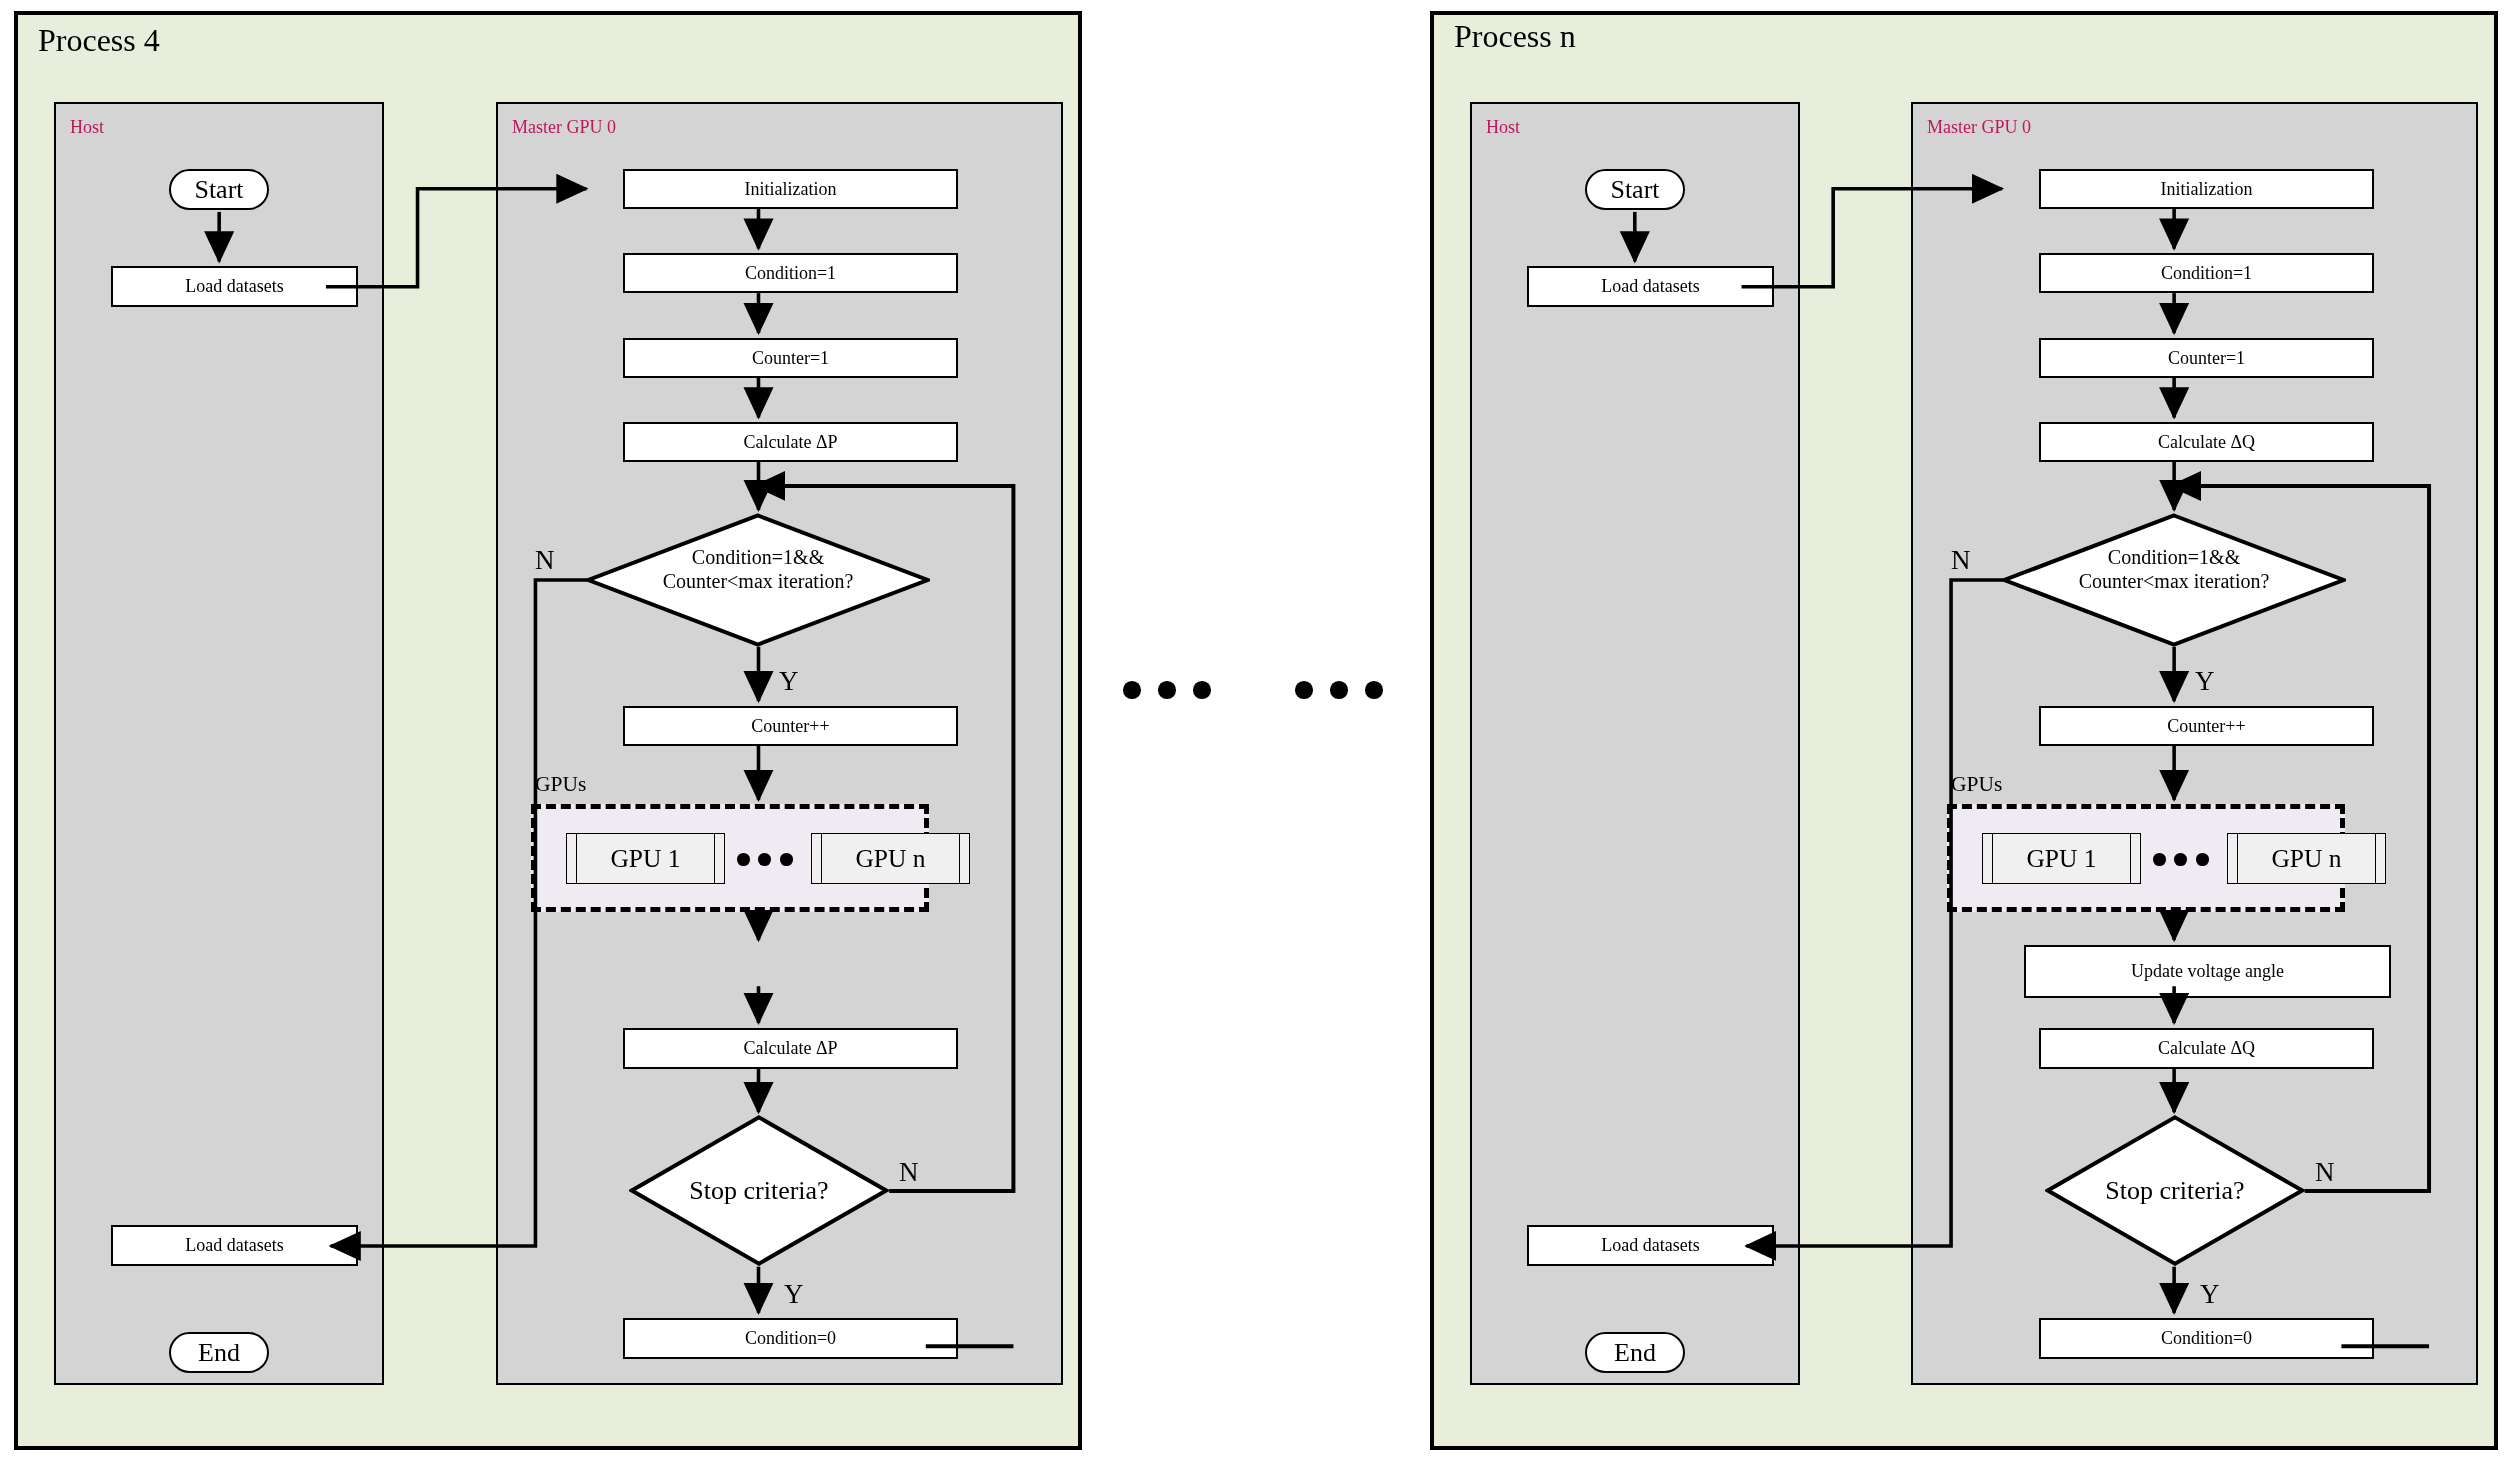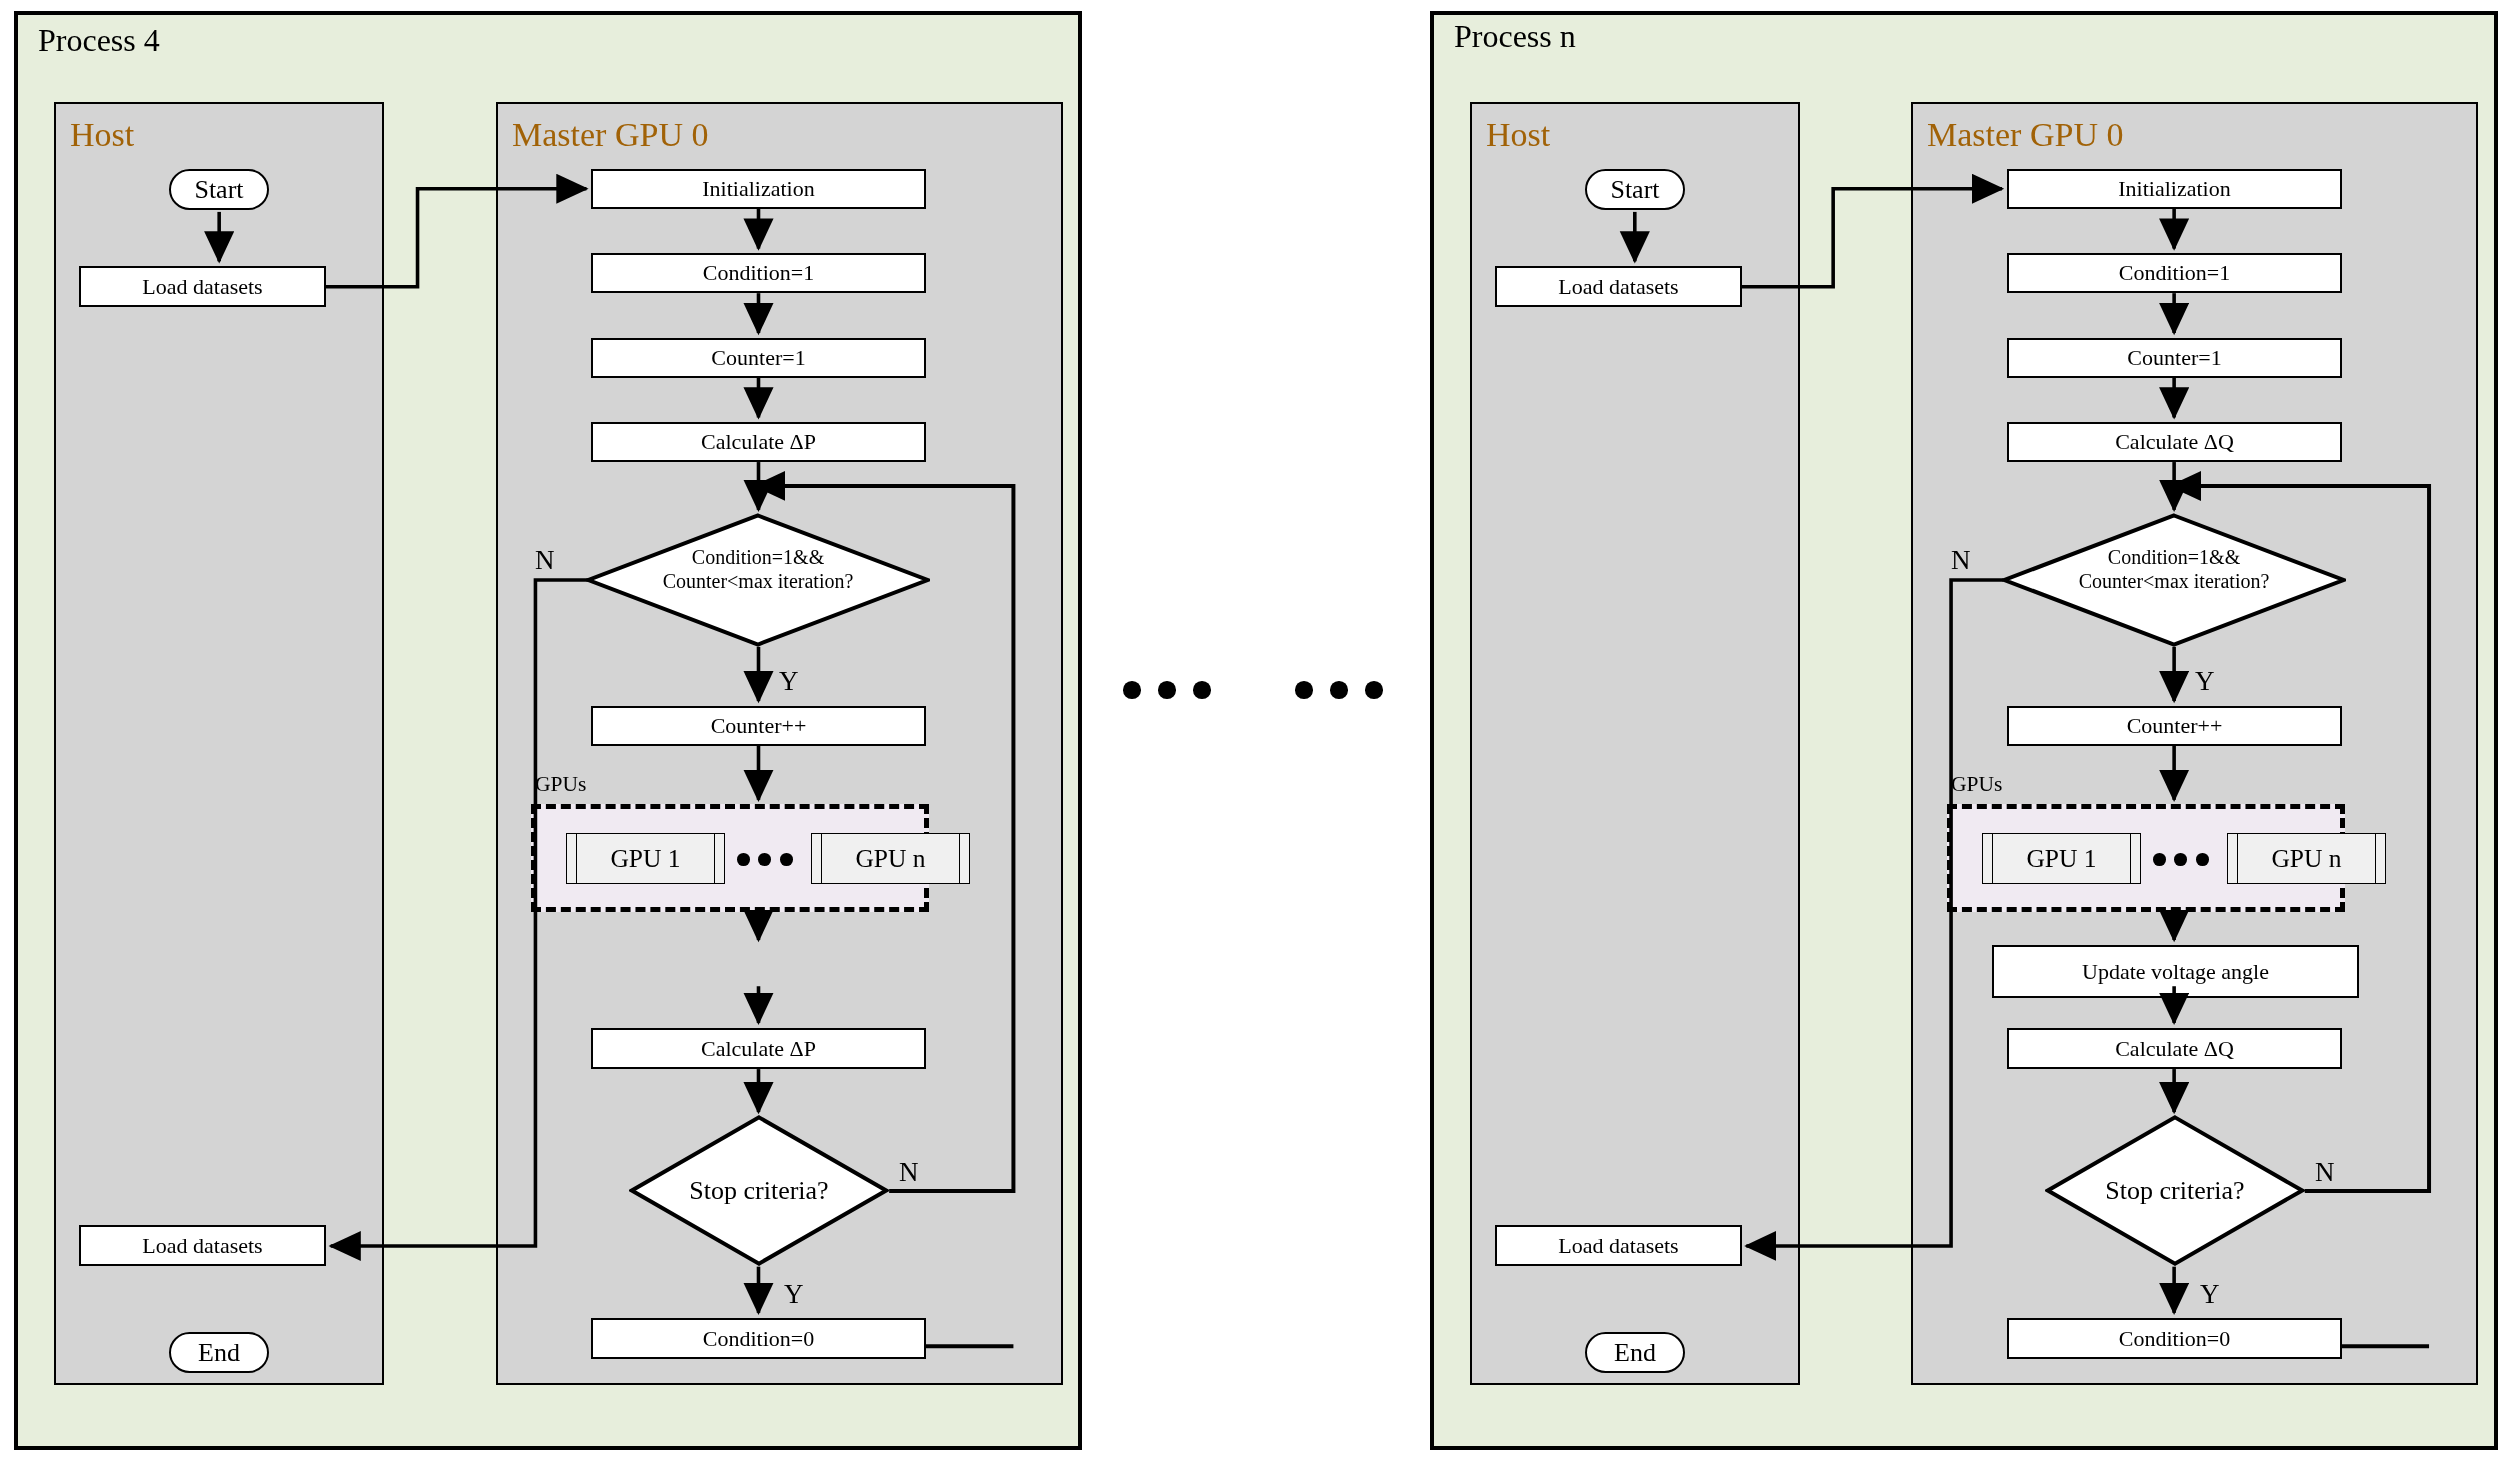--- a/index.html
+++ b/index.html
@@ -20,40 +20,41 @@
     line-height:1;
   }
   .sub-panel{
     position:absolute;
     background:#d4d4d4;
     border:2.4px solid #000;
     box-sizing:border-box;
   }
   .sub-title{
     position:absolute;
-    font-size:34px;
-    color:#a16207;
+    font-size:18px;
+    color:#be185d;
     white-space:nowrap;
     line-height:1;
   }
 
   
   .node{
     position:absolute;
     box-sizing:border-box;
     display:flex;
     align-items:center;
     justify-content:center;
     text-align:center;
     color:#000;
     background:#ffffff;
   }
   .rect{
     border:2.4px solid #000;
-    font-size:22px;
+    font-size:18px;
+    margin-left:32px;
   }
   .terminator{
     border:2.4px solid #000;
     border-radius:21px;
     font-size:26px;
   }
   .diamond-wrap{
     position:absolute;
   }
   .diamond-wrap svg{display:block;}

